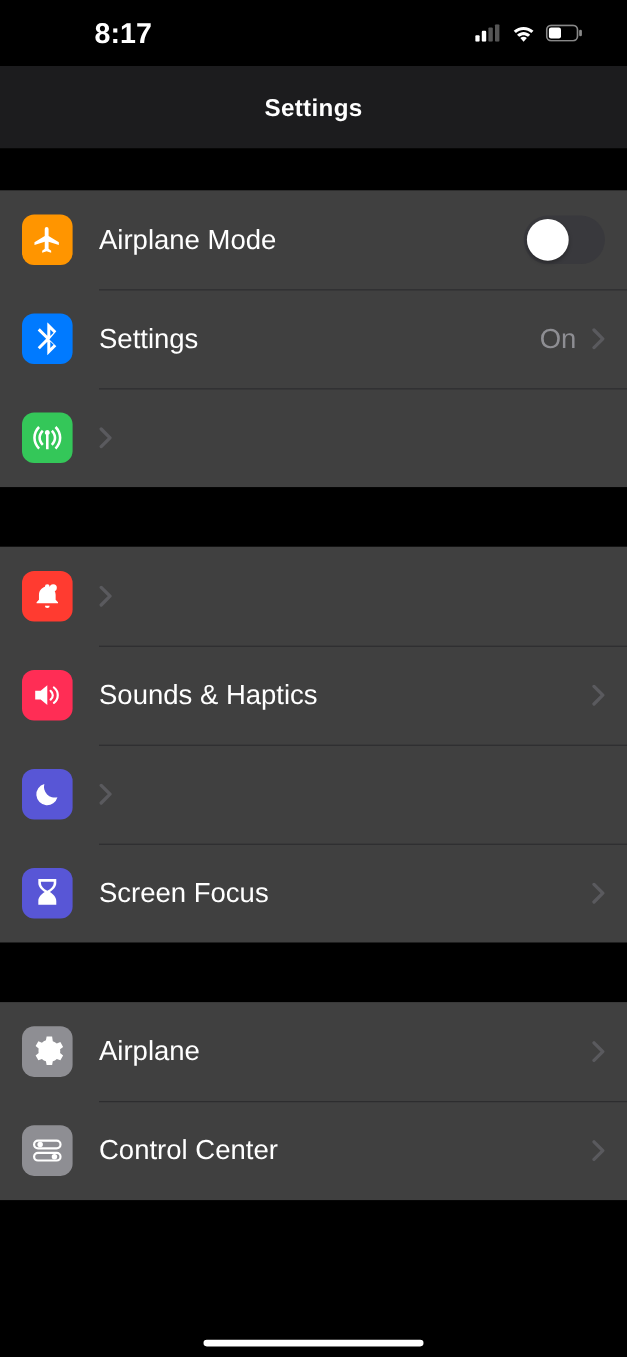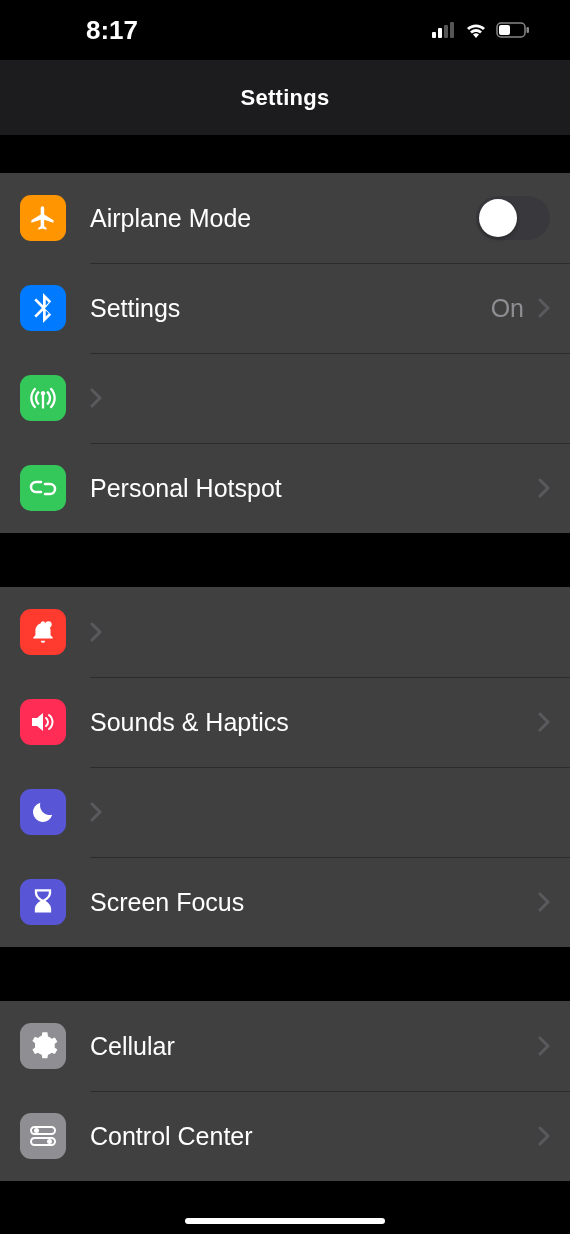--- a/index.html
+++ b/index.html
@@ -190,33 +190,20 @@
           <path fill="#fff" d="M12 6a2 2 0 0 0-1 3.7V21h2V9.7A2 2 0 0 0 12 6zm-4.2-.2C6.1 7.5 5 9.6 5 12s1.1 4.5 2.8 6.2l1.4-1.4C7.9 15.5 7 13.8 7 12s.9-3.5 2.2-4.8L7.8 5.8zm8.4 0l-1.4 1.4C16.1 8.5 17 10.2 17 12s-.9 3.5-2.2 4.8l1.4 1.4C17.9 16.5 19 14.4 19 12s-1.1-4.5-2.8-6.2zM4.9 2.9C2.4 5.4 1 8.6 1 12s1.4 6.6 3.9 9.1l1.4-1.4C4.2 17.6 3 14.9 3 12s1.2-5.6 3.3-7.7L4.9 2.9zm14.2 0l-1.4 1.4C19.8 6.4 21 9.1 21 12s-1.2 5.6-3.3 7.7l1.4 1.4C21.6 18.6 23 15.4 23 12s-1.4-6.6-3.9-9.1z"></path>
         </svg>
     </div>
     <span class="chevron">
       <svg width="12" height="20" viewBox="0 0 12 20">
           <path d="M2 2l8 8-8 8" stroke="#5a5a5e" stroke-width="3" fill="none" stroke-linecap="round" stroke-linejoin="round"></path>
         </svg>
     </span>
   </div>
 
-  <div class="row">
-    <div class="icon-wrap" style="background:#34c759">
-      <svg width="30" height="20" viewBox="0 0 30 20">
-          <path fill="none" stroke="#fff" stroke-width="2.5" d="M13 14H8a5 5 0 0 1 0-10h5 M17 6h5a5 5 0 0 1 0 10h-5" stroke-linecap="round"></path>
-        </svg>
-    </div>
-    <div class="row-label">Personal Hotspot</div>
-    <span class="chevron">
-      <svg width="12" height="20" viewBox="0 0 12 20">
-          <path d="M2 2l8 8-8 8" stroke="#5a5a5e" stroke-width="3" fill="none" stroke-linecap="round" stroke-linejoin="round"></path>
-        </svg>
-    </span>
-  </div>
 
 </div>
 
 <div class="gap-mid"></div>
 
 <div class="group">
 
   <div class="row">
     <div class="icon-wrap" style="background:#ff3b30">
       <svg width="26" height="26" viewBox="0 0 24 24">
@@ -278,21 +265,21 @@
 <div class="gap-mid"></div>
 
 <div class="group">
 
   <div class="row">
     <div class="icon-wrap" style="background:#8e8e93">
       <svg width="30" height="30" viewBox="0 0 24 24">
           <path fill="#fff" d="M12 8a4 4 0 1 0 0 8 4 4 0 0 0 0-8zm9.4 4c0-.6 0-1.1-.1-1.7l2.2-1.7-2-3.5-2.6 1a8 8 0 0 0-2.9-1.7L15.5 1h-4l-.5 2.8a8 8 0 0 0-2.9 1.7l-2.6-1-2 3.5 2.2 1.7c-.1.6-.1 1.1-.1 1.7s0 1.1.1 1.7l-2.2 1.7 2 3.5 2.6-1a8 8 0 0 0 2.9 1.7l.5 2.8h4l.5-2.8a8 8 0 0 0 2.9-1.7l2.6 1 2-3.5-2.2-1.7c.1-.6.1-1.1.1-1.7z"></path>
         </svg>
     </div>
-    <div class="row-label">Cellular</div>
+    <div class="row-label">Airplane</div>
     <span class="chevron">
       <svg width="12" height="20" viewBox="0 0 12 20">
           <path d="M2 2l8 8-8 8" stroke="#5a5a5e" stroke-width="3" fill="none" stroke-linecap="round" stroke-linejoin="round"></path>
         </svg>
     </span>
   </div>
 
   <div class="row">
     <div class="icon-wrap" style="background:#8e8e93">
       <svg width="28" height="22" viewBox="0 0 28 22">

